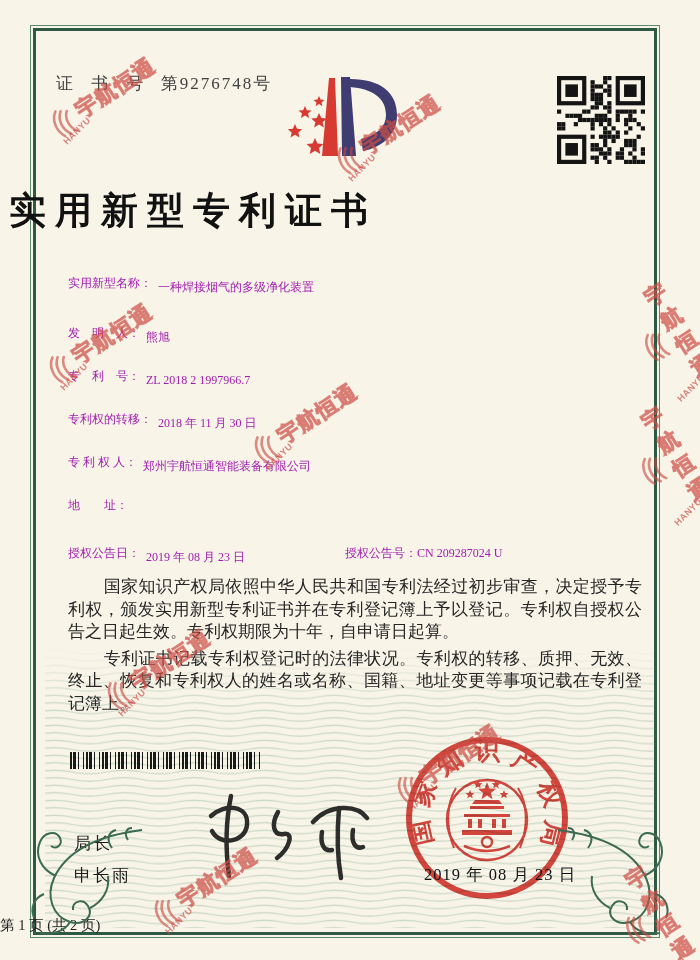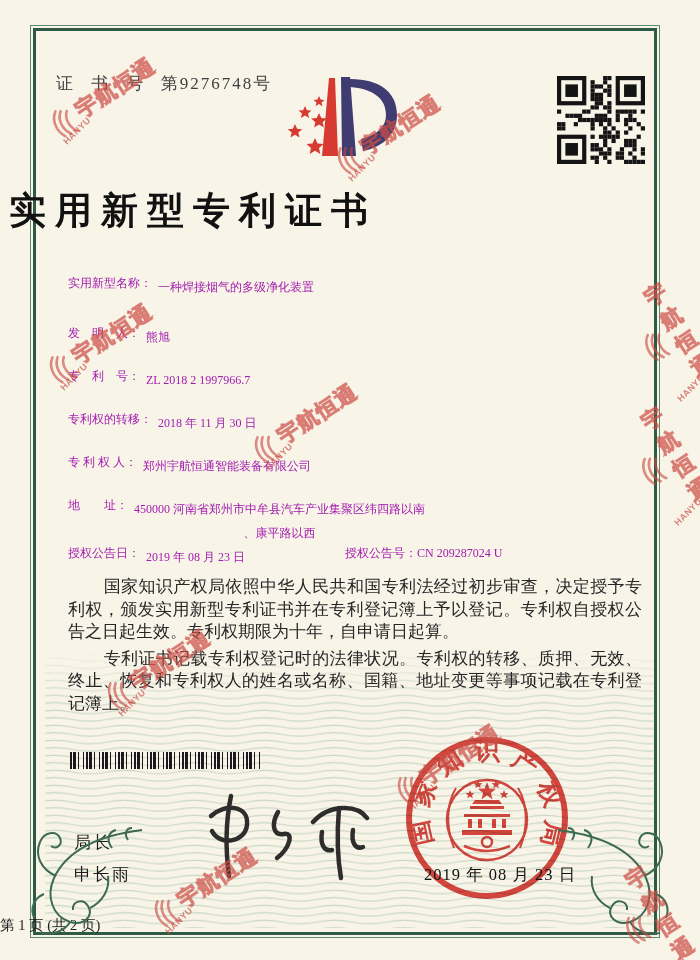--- a/index.html
+++ b/index.html
@@ -29,21 +29,21 @@
   .grant-no{position:absolute;left:277px;top:0;white-space:pre;}
   
   .paras{position:absolute;left:68px;top:576px;width:574px;}
   .paras p{margin:0 0 4px 0;font-size:17px;line-height:22.5px;text-indent:2.1em;
            text-align:justify;color:#262626;}
   
   .barcode{position:absolute;left:70px;top:752px;width:192px;height:17px;
      background:repeating-linear-gradient(90deg,#1a1a1a 0 2px,transparent 2px 3px,
        #1a1a1a 3px 6px,transparent 6px 8px,#1a1a1a 8px 9px,transparent 9px 13px,
        #1a1a1a 13px 14px,transparent 14px 16px);}
-  .director{position:absolute;left:74px;top:828px;font-family:Liberation Mono, monospace;
+  .director{position:absolute;left:74px;top:828px;font-family:Liberation Serif, serif;
             font-size:17px;color:#1c1c1c;line-height:32px;letter-spacing:2px;}
   .signature{position:absolute;left:195px;top:788px;}
   .seal{position:absolute;left:402px;top:730px;mix-blend-mode:multiply;}
   .seal-date{position:absolute;left:424px;top:864px;font-size:16.5px;letter-spacing:1px;color:#111;z-index:3;}
   .footer{position:absolute;left:0;top:916px;width:100%;text-align:left;font-size:14.5px;color:#1d1d1d;}
   .corner{position:absolute;width:120px;height:112px;}
   .corner.bl{left:24px;top:824px;}
   .corner.br{left:556px;top:824px;transform:scaleX(-1);}
   
   .wm{position:absolute;display:flex;align-items:center;transform:translate(-50%,-50%) rotate(-33deg);
@@ -241,22 +241,20 @@
   <div class="field-row" style="top:411px">
     <span class="f-label">专利权的转移：</span>
     <span class="f-value">2018 年 11 月 30 日</span>
   </div>
   <div class="field-row" style="top:454px">
     <span class="f-label">专 利 权 人：</span>
     <span class="f-value">郑州宇航恒通智能装备有限公司</span>
   </div>
   <div class="field-row" style="top:497px">
     <span class="f-label">地　　址：</span>
-    <span class="f-value">450000 河南省郑州市中牟县汽车产业集聚区纬四路以南
-、康平路以西</span>
   </div>
   <div class="field-row" style="top:545px">
     <span class="f-label">授权公告日：</span>
     <span class="f-value">2019 年 08 月 23 日</span>
     <span class="grant-no"><span>授权公告号：</span><span>CN 209287024 U</span></span>
   </div>
 
   <div class="paras">
     <p>国家知识产权局依照中华人民共和国专利法经过初步审查，决定授予专利权，颁发实用新型专利证书并在专利登记簿上予以登记。专利权自授权公告之日起生效。专利权期限为十年，自申请日起算。</p>
     <p>专利证书记载专利权登记时的法律状况。专利权的转移、质押、无效、终止、恢复和专利权人的姓名或名称、国籍、地址变更等事项记载在专利登记簿上。</p>

